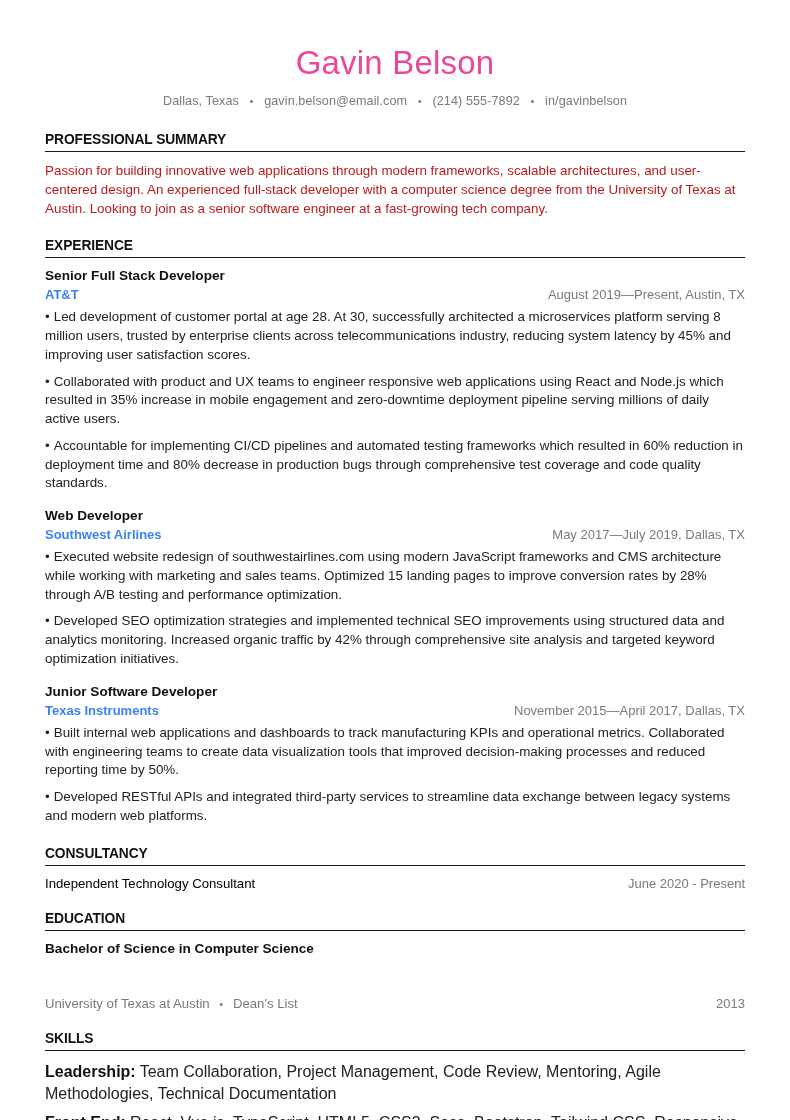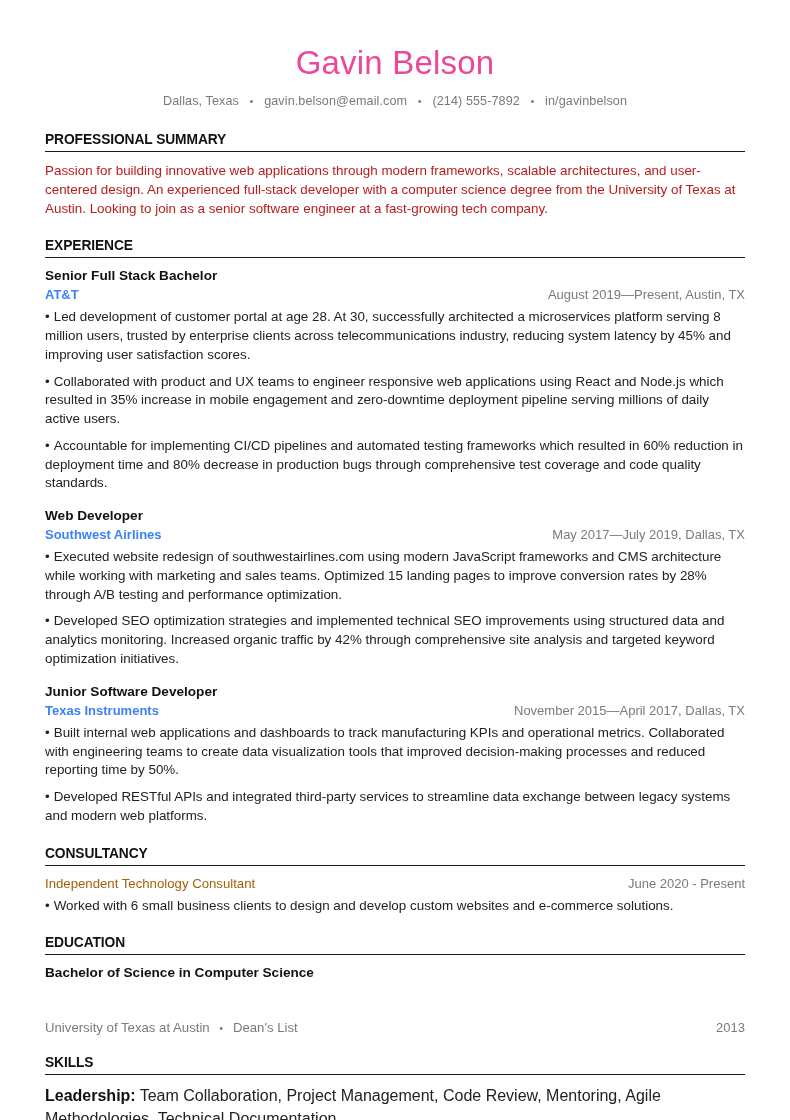--- a/index.html
+++ b/index.html
@@ -67,21 +67,21 @@
     align-items: baseline;
     margin-bottom: 6px;
   }
   .job-company {
     font-size: 13px;
     font-weight: 700;
     color: #3b82f6;
   }
   .job-company.muted {
     font-weight: 400;
-    color: #a16207;
+    color: #000000;
     font-size: 13.2px;
   }
   .job-dates {
     font-size: 13px;
     font-weight: 400;
     color: #7a7a7a;
     text-align: center;
     white-space: nowrap;
   }
   .bullet {
@@ -137,21 +137,21 @@
 
   <section class="section">
     <h2 class="section-title">PROFESSIONAL SUMMARY</h2>
     <p class="body-text">Passion for building innovative web applications through modern frameworks, scalable architectures, and user-centered design. An experienced full-stack developer with a computer science degree from the University of Texas at Austin. Looking to join as a senior software engineer at a fast-growing tech company.</p>
   </section>
 
   <section class="section">
     <h2 class="section-title">EXPERIENCE</h2>
 
     <div class="job">
-      <div class="job-role">Senior Full Stack Bachelor</div>
+      <div class="job-role">Senior Full Stack Developer</div>
       <div class="job-meta">
         <span class="job-company">AT&amp;T</span>
         <span class="job-dates">August 2019—Present, Austin, TX</span>
       </div>
       <p class="bullet"><span class="dot">•</span><span>Led development of customer portal at age 28. At 30, successfully architected a microservices platform serving 8 million users, trusted by enterprise clients across telecommunications industry, reducing system latency by 45% and improving user satisfaction scores.</span></p>
       <p class="bullet"><span class="dot">•</span><span>Collaborated with product and UX teams to engineer responsive web applications using React and Node.js which resulted in 35% increase in mobile engagement and zero-downtime deployment pipeline serving millions of daily active users.</span></p>
       <p class="bullet"><span class="dot">•</span><span>Accountable for implementing CI/CD pipelines and automated testing frameworks which resulted in 60% reduction in deployment time and 80% decrease in production bugs through comprehensive test coverage and code quality standards.</span></p>
     </div>
 
     <div class="job">
@@ -175,21 +175,20 @@
     </div>
   </section>
 
   <section class="section">
     <h2 class="section-title">CONSULTANCY</h2>
     <div class="job">
       <div class="job-meta">
         <span class="job-company muted">Independent Technology Consultant</span>
         <span class="job-dates">June 2020 - Present</span>
       </div>
-      <p class="bullet"><span class="dot">•</span><span>Worked with 6 small business clients to design and develop custom websites and e-commerce solutions.</span></p>
     </div>
   </section>
 
   <section class="section">
     <h2 class="section-title">EDUCATION</h2>
     <div class="edu-degree">Bachelor of Science in Computer Science</div>
     <div class="edu-meta">
       <span class="edu-school">
         <span>University of Texas at Austin</span>
         <span class="sep">•</span>

